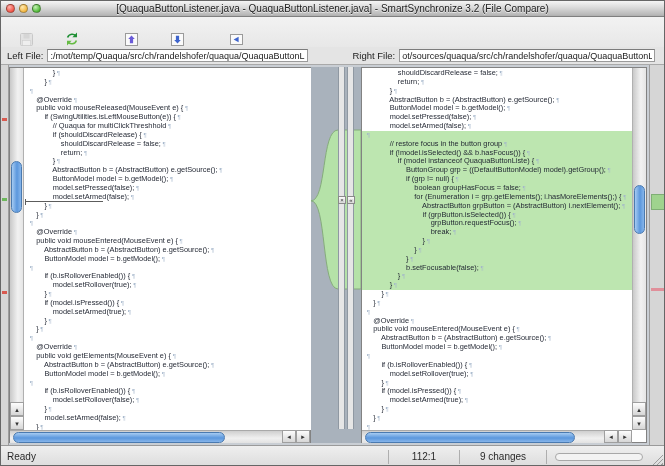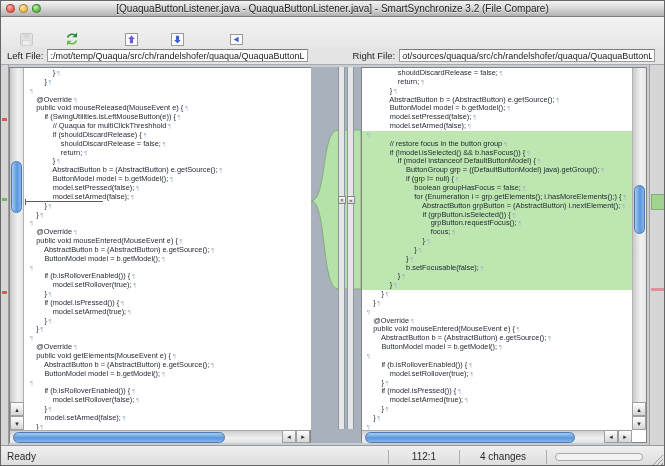--- a/index.html
+++ b/index.html
@@ -254,29 +254,29 @@
           <div class="code-line"><span>                shouldDiscardRelease = false;</span><span class="eol"> ¶</span></div>
           <div class="code-line"><span>                return;</span><span class="eol"> ¶</span></div>
           <div class="code-line"><span>            }</span><span class="eol"> ¶</span></div>
           <div class="code-line"><span>            AbstractButton b = (AbstractButton) e.getSource();</span><span class="eol"> ¶</span></div>
           <div class="code-line"><span>            ButtonModel model = b.getModel();</span><span class="eol"> ¶</span></div>
           <div class="code-line"><span>            model.setPressed(false);</span><span class="eol"> ¶</span></div>
           <div class="code-line"><span>            model.setArmed(false);</span><span class="eol"> ¶</span></div>
           <div class="code-line hl"><span></span><span class="eol"> ¶</span></div>
           <div class="code-line hl"><span>            // restore focus in the button group</span><span class="eol"> ¶</span></div>
           <div class="code-line hl"><span>            if (!model.isSelected() &amp;&amp; b.hasFocus()) {</span><span class="eol"> ¶</span></div>
-          <div class="code-line hl"><span>                if (model instanceof DefaultButtonModel) {</span><span class="eol"> ¶</span></div>
-          <div class="code-line hl"><span>                    ButtonGroup grp = ((DefaultButtonModel) java).getGroup();</span><span class="eol"> ¶</span></div>
+          <div class="code-line hl"><span>                if (model instanceof QuaquaButtonListe) {</span><span class="eol"> ¶</span></div>
+          <div class="code-line hl"><span>                    ButtonGroup grp = ((DefaultButtonModel) model).getGroup();</span><span class="eol"> ¶</span></div>
           <div class="code-line hl"><span>                    if (grp != null) {</span><span class="eol"> ¶</span></div>
           <div class="code-line hl"><span>                        boolean groupHasFocus = false;</span><span class="eol"> ¶</span></div>
           <div class="code-line hl"><span>                        for (Enumeration i = grp.getElements(); i.hasMoreElements();) {</span><span class="eol"> ¶</span></div>
           <div class="code-line hl"><span>                            AbstractButton grpButton = (AbstractButton) i.nextElement();</span><span class="eol"> ¶</span></div>
           <div class="code-line hl"><span>                            if (grpButton.isSelected()) {</span><span class="eol"> ¶</span></div>
           <div class="code-line hl"><span>                                grpButton.requestFocus();</span><span class="eol"> ¶</span></div>
-          <div class="code-line hl"><span>                                focus;</span><span class="eol"> ¶</span></div>
+          <div class="code-line hl"><span>                                break;</span><span class="eol"> ¶</span></div>
           <div class="code-line hl"><span>                            }</span><span class="eol"> ¶</span></div>
           <div class="code-line hl"><span>                        }</span><span class="eol"> ¶</span></div>
           <div class="code-line hl"><span>                    }</span><span class="eol"> ¶</span></div>
           <div class="code-line hl"><span>                    b.setFocusable(false);</span><span class="eol"> ¶</span></div>
           <div class="code-line hl"><span>                }</span><span class="eol"> ¶</span></div>
           <div class="code-line hl"><span>            }</span><span class="eol"> ¶</span></div>
           <div class="code-line"><span>        }</span><span class="eol"> ¶</span></div>
           <div class="code-line"><span>    }</span><span class="eol"> ¶</span></div>
           <div class="code-line"><span></span><span class="eol"> ¶</span></div>
           <div class="code-line"><span>    @Override</span><span class="eol"> ¶</span></div>
@@ -313,19 +313,19 @@
       <div class="tick tall" style="top:129px;"></div>
       <div class="tick pink" style="top:223px;"></div>
     </div>
   </div>
 
   <div class="statusbar">
     <div class="scell ready">Ready</div>
     <div class="ssep"></div>
     <div class="scell" style="width:70px;text-align:center;">112:1</div>
     <div class="ssep"></div>
-    <div class="scell" style="width:86px;text-align:center;">4 changes</div>
+    <div class="scell" style="width:86px;text-align:center;">9 changes</div>
     <div class="ssep"></div>
     <div class="sprog"></div>
     <div class="grip"></div>
   </div>
 
 </div>
 
 </body></html>

